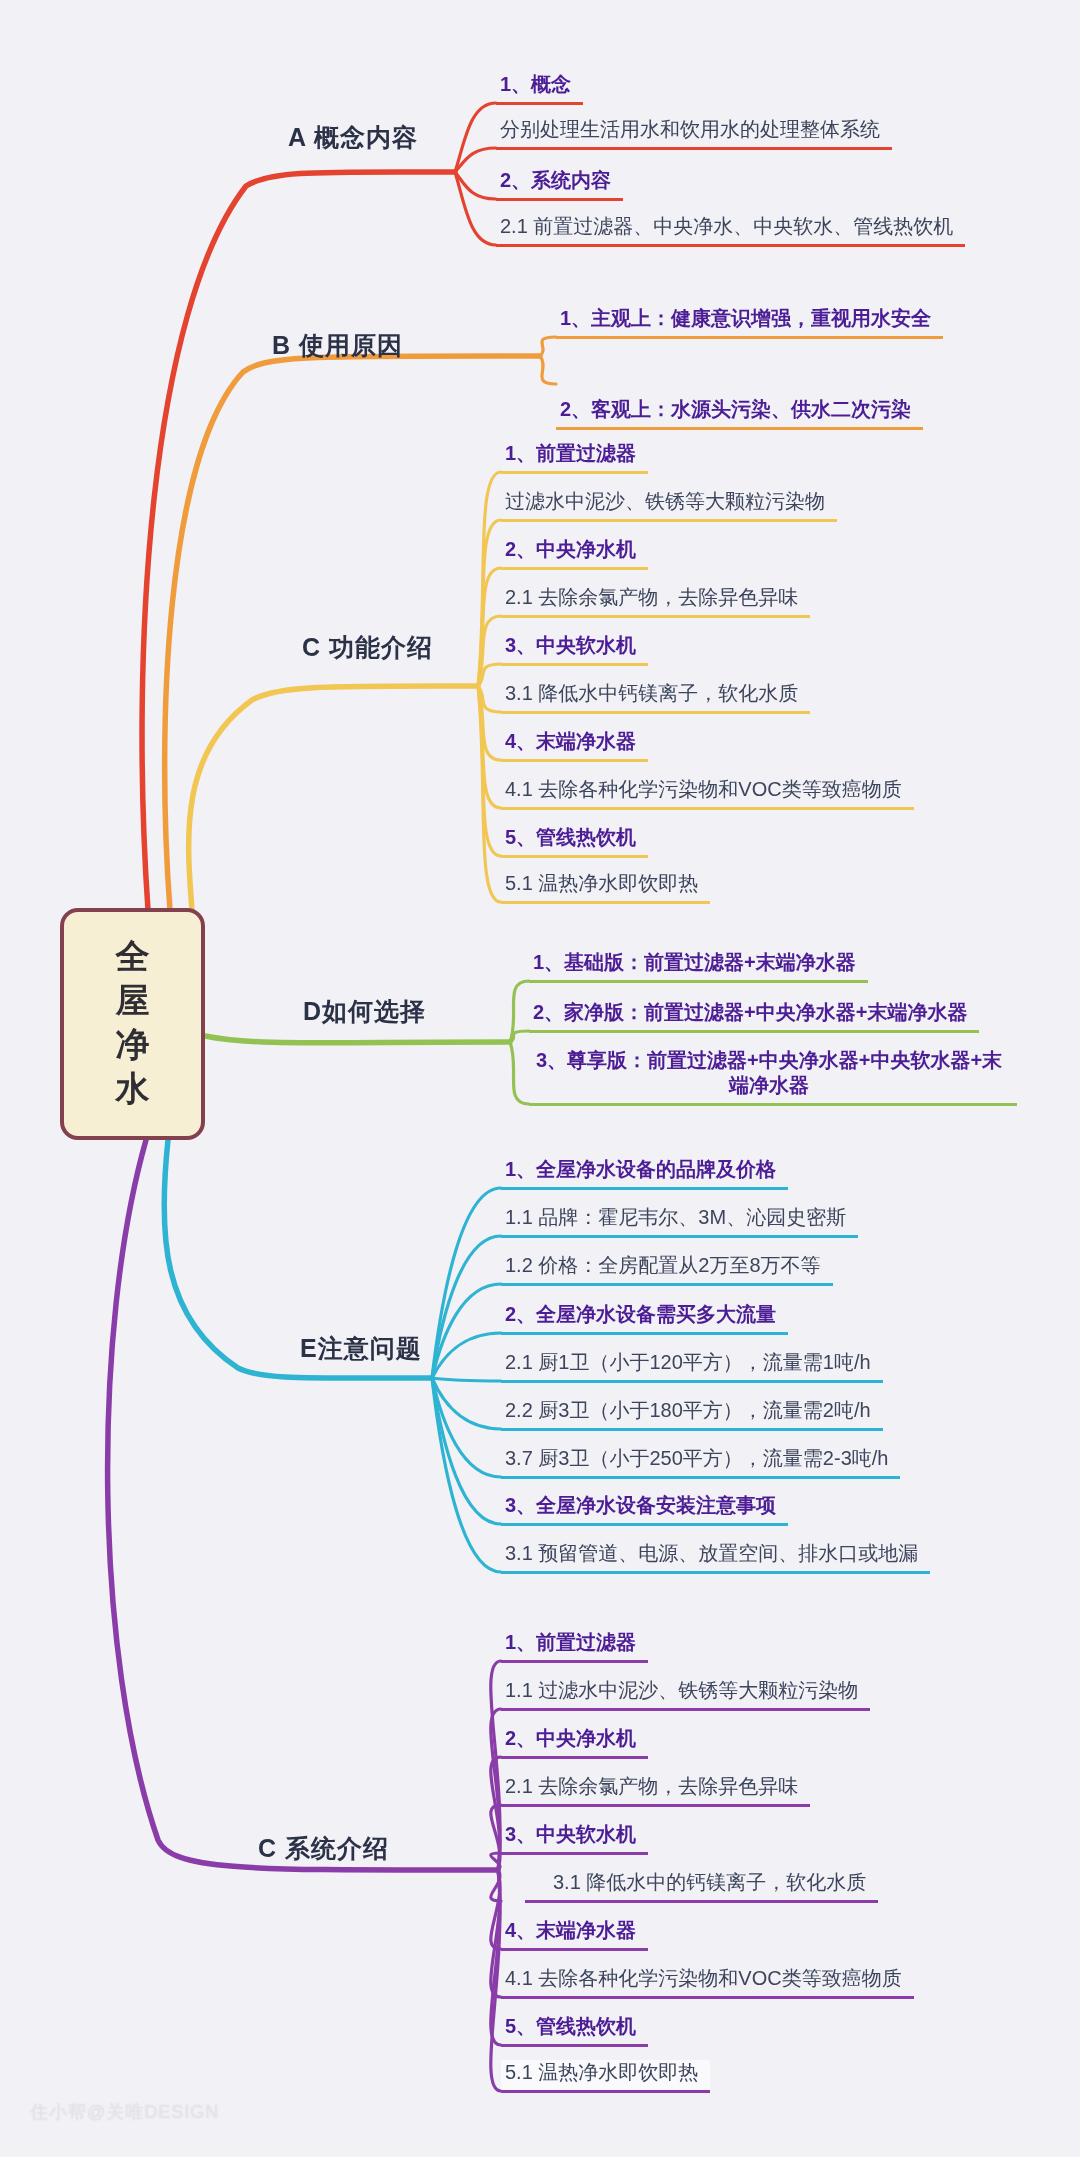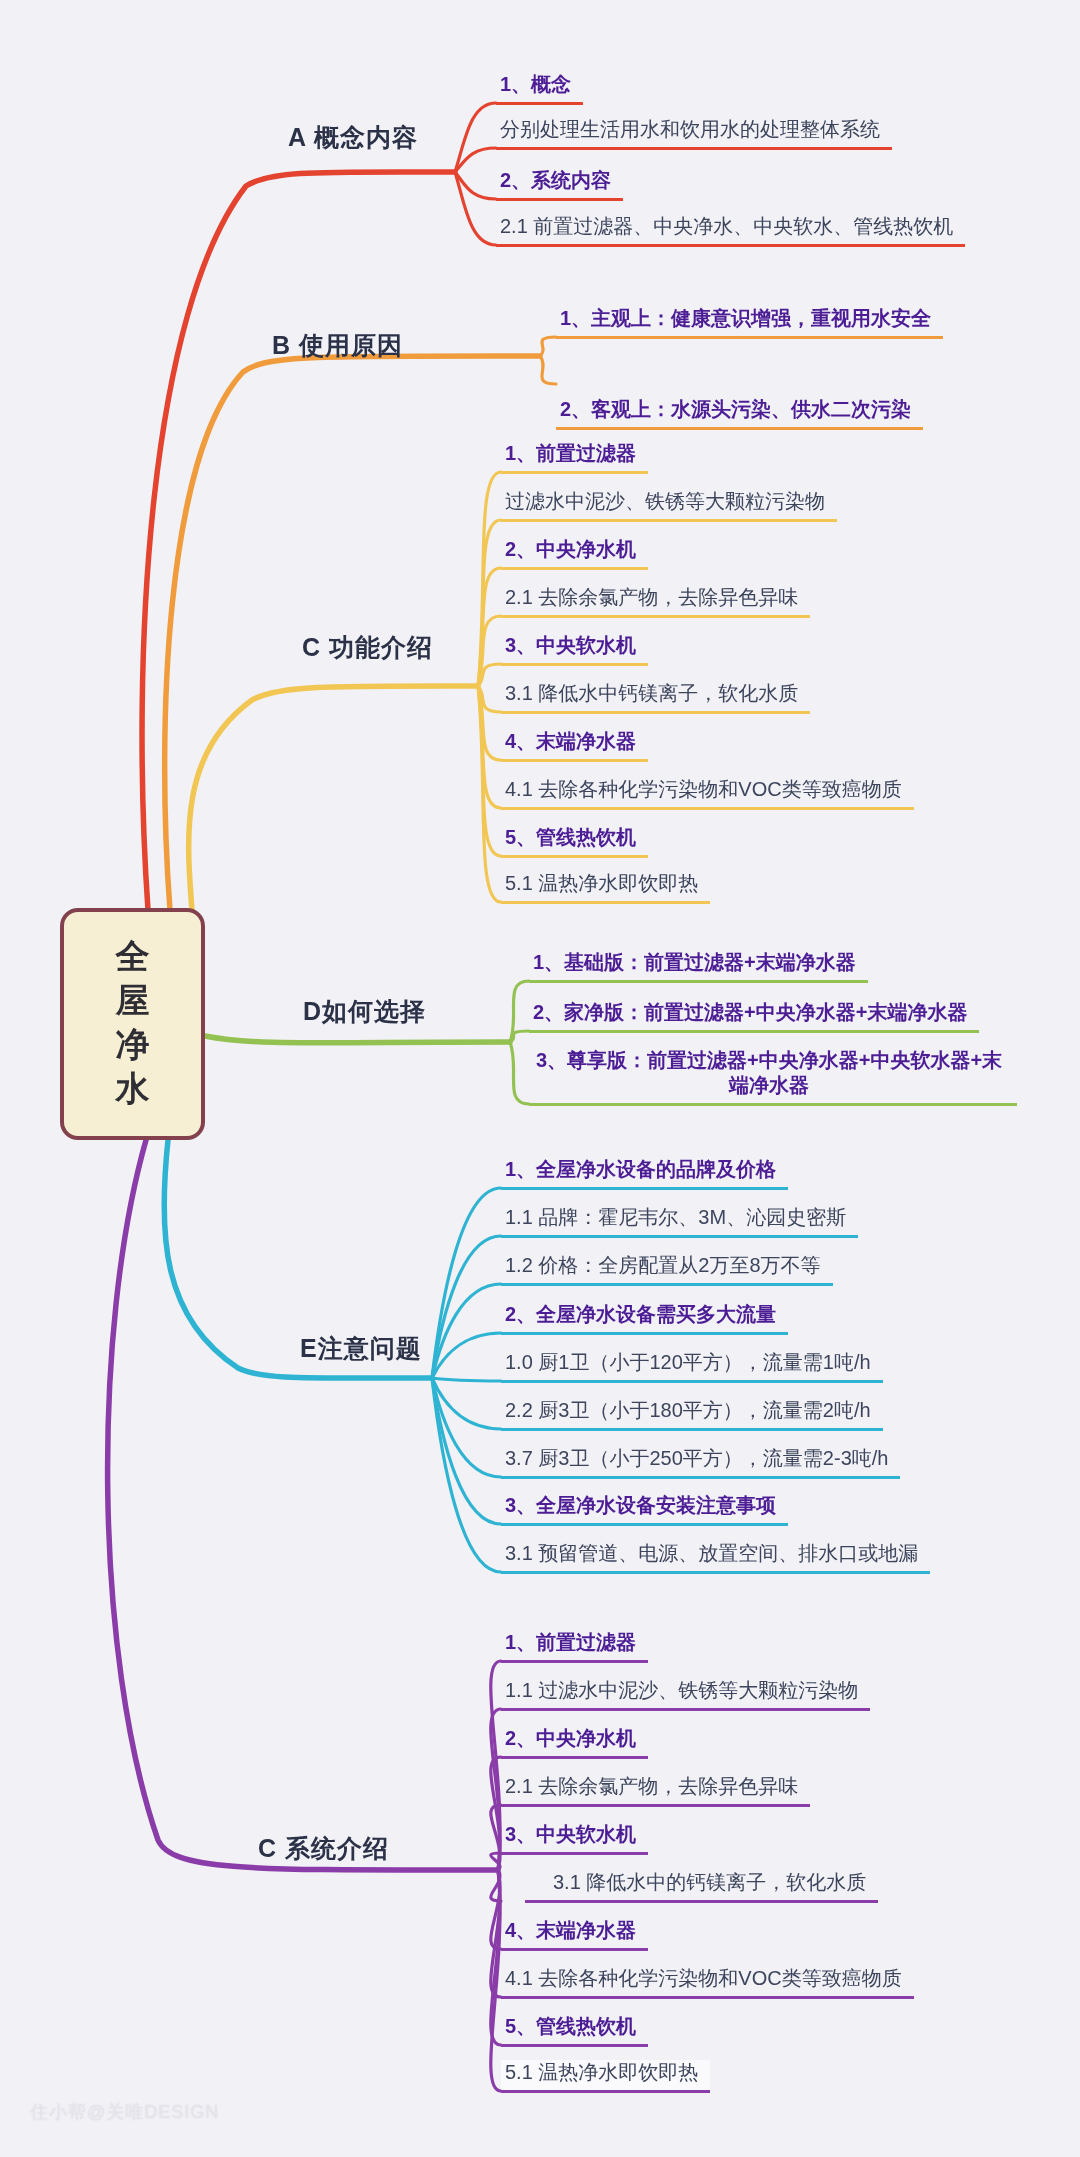--- a/index.html
+++ b/index.html
@@ -111,21 +111,21 @@
       <div class="node" style="left: 501px; top: 871px; border-bottom-color: rgb(242, 198, 83);">5.1 温热净水即饮即热</div>
       <div class="blabel" style="left: 303px; top: 996px;">D如何选择</div>
       <div class="node bold" style="left: 529px; top: 950px; border-bottom-color: rgb(147, 193, 82);">1、基础版：前置过滤器+末端净水器</div>
       <div class="node bold" style="left: 529px; top: 1000px; border-bottom-color: rgb(147, 193, 82);">2、家净版：前置过滤器+中央净水器+末端净水器</div>
       <div class="node bold wrap" style="left: 529px; top: 1048px; border-bottom-color: rgb(147, 193, 82);">3、尊享版：前置过滤器+中央净水器+中央软水器+末端净水器</div>
       <div class="blabel" style="left: 300px; top: 1333px;">E注意问题</div>
       <div class="node bold" style="left: 501px; top: 1157px; border-bottom-color: rgb(46, 180, 210);">1、全屋净水设备的品牌及价格</div>
       <div class="node" style="left: 501px; top: 1205px; border-bottom-color: rgb(46, 180, 210);">1.1 品牌：霍尼韦尔、3M、沁园史密斯</div>
       <div class="node" style="left: 501px; top: 1253px; border-bottom-color: rgb(46, 180, 210);">1.2 价格：全房配置从2万至8万不等</div>
       <div class="node bold" style="left: 501px; top: 1302px; border-bottom-color: rgb(46, 180, 210);">2、全屋净水设备需买多大流量</div>
-      <div class="node" style="left: 501px; top: 1350px; border-bottom-color: rgb(46, 180, 210);">1.0 厨1卫（小于120平方），流量需1吨/h</div>
+      <div class="node" style="left: 501px; top: 1350px; border-bottom-color: rgb(46, 180, 210);">2.1 厨1卫（小于120平方），流量需1吨/h</div>
       <div class="node" style="left: 501px; top: 1398px; border-bottom-color: rgb(46, 180, 210);">2.2 厨3卫（小于180平方），流量需2吨/h</div>
       <div class="node" style="left: 501px; top: 1446px; border-bottom-color: rgb(46, 180, 210);">3.7 厨3卫（小于250平方），流量需2-3吨/h</div>
       <div class="node bold" style="left: 501px; top: 1493px; border-bottom-color: rgb(46, 180, 210);">3、全屋净水设备安装注意事项</div>
       <div class="node" style="left: 501px; top: 1541px; border-bottom-color: rgb(46, 180, 210);">3.1 预留管道、电源、放置空间、排水口或地漏</div>
       <div class="blabel" style="left: 258px; top: 1833px;">C 系统介绍</div>
       <div class="node bold" style="left: 501px; top: 1630px; border-bottom-color: rgb(138, 60, 168);">1、前置过滤器</div>
       <div class="node" style="left: 501px; top: 1678px; border-bottom-color: rgb(138, 60, 168);">1.1 过滤水中泥沙、铁锈等大颗粒污染物</div>
       <div class="node bold" style="left: 501px; top: 1726px; border-bottom-color: rgb(138, 60, 168);">2、中央净水机</div>
       <div class="node" style="left: 501px; top: 1774px; border-bottom-color: rgb(138, 60, 168);">2.1 去除余氯产物，去除异色异味</div>
       <div class="node bold" style="left: 501px; top: 1822px; border-bottom-color: rgb(138, 60, 168);">3、中央软水机</div>

